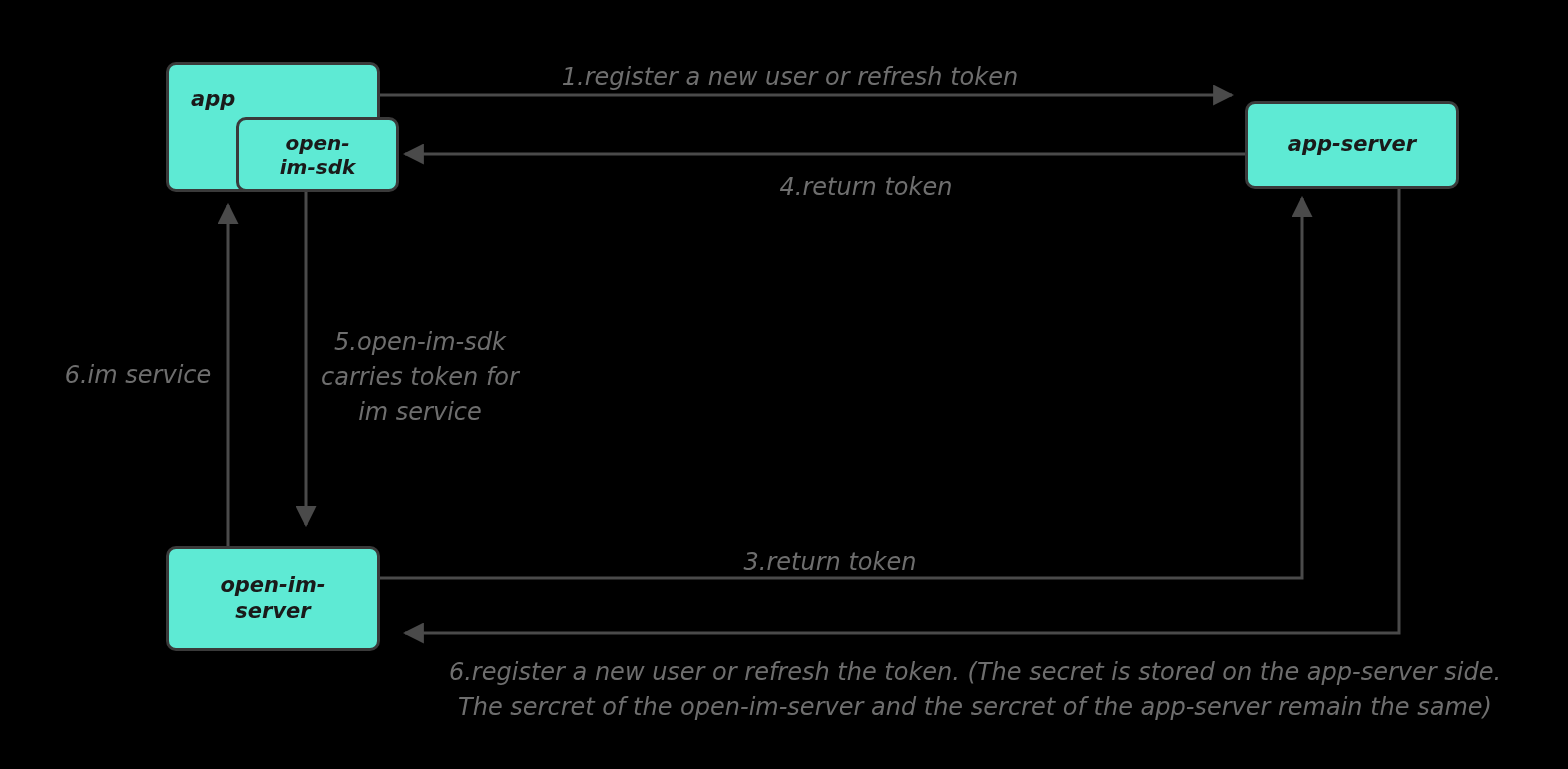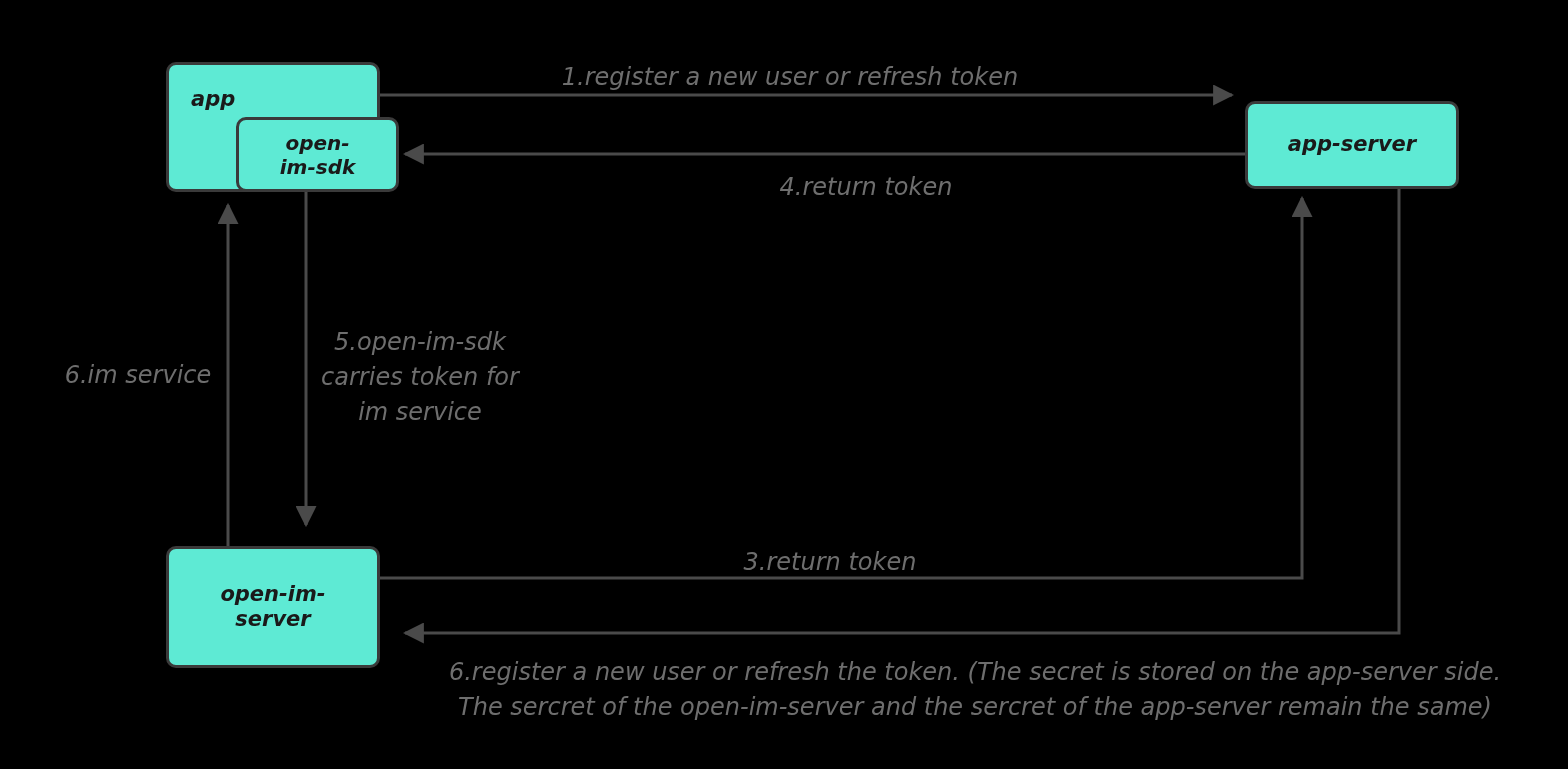--- a/index.html
+++ b/index.html
@@ -91,21 +91,21 @@
 
   <div class="node sdk" style="left:236px; top:117px; width:163px; height:75px;">
     <span style="white-space:pre-line;">open-
 im-sdk</span>
   </div>
 
   <div class="node" style="left:1245px; top:65px; width:214px; height:88px;margin-top:36px;">
     <span>app-server</span>
   </div>
 
-  <div class="node" style="left:166px; top:546px; width:214px; height:122px;">
+  <div class="node" style="left:166px; top:546px; width:214px; height:105px;">
     <span style="white-space:pre-line;">open-im-
 server</span>
   </div>
 
   <div class="label center" style="left:470px; top:60px; width:640px;">1.register a new user or refresh token</div>
 
   <div class="label center" style="left:556px; top:170px; width:620px;">4.return token</div>
 
   <div class="label center" style="left:315px; top:325px; width:210px;">5.open-im-sdk
 carries token for

